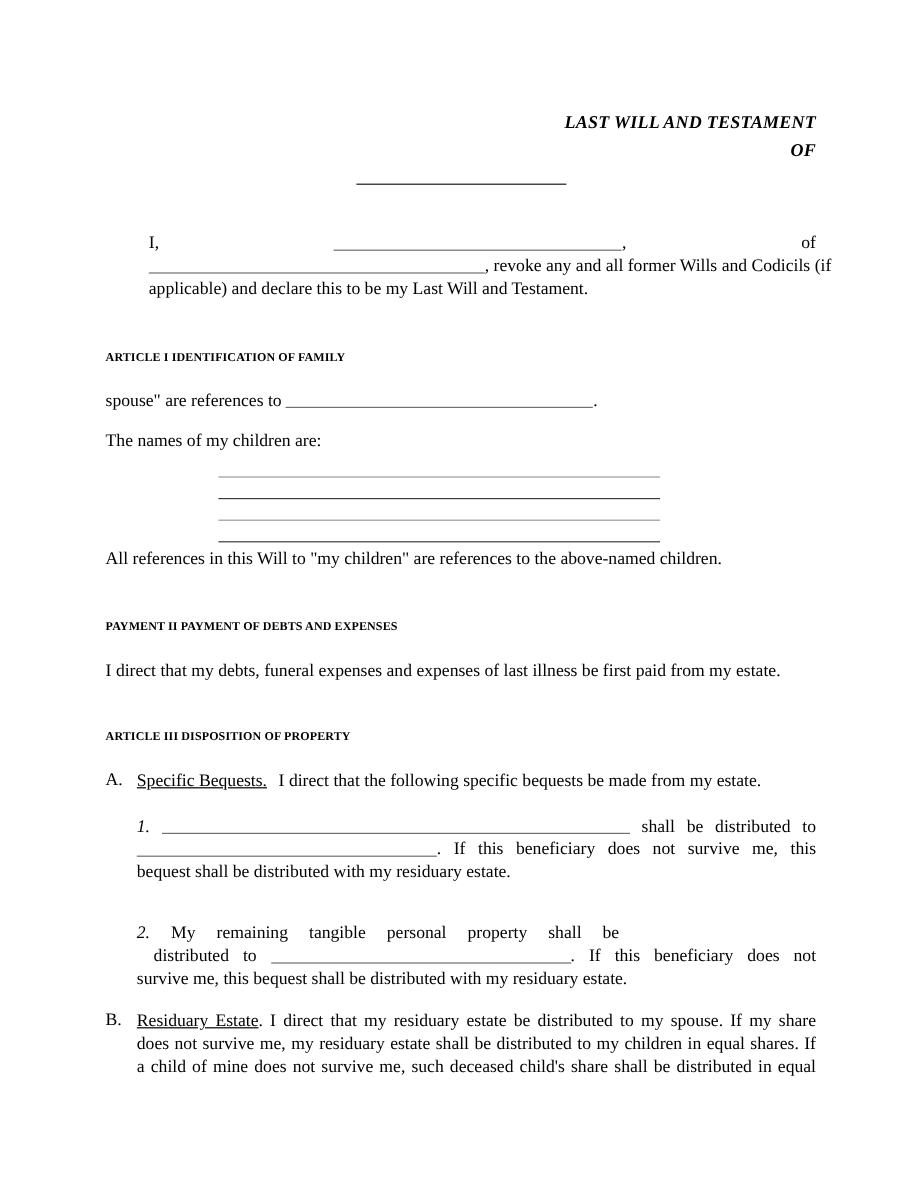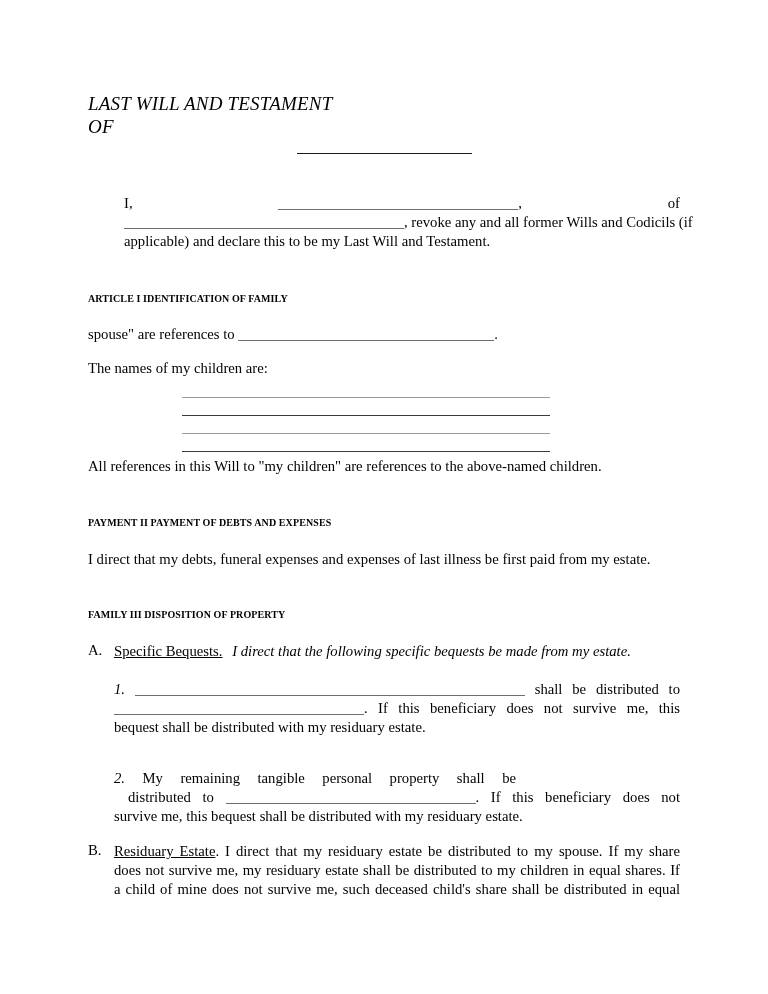--- a/index.html
+++ b/index.html
@@ -6,21 +6,21 @@
   body {
     width:768px; height:994px;
     background:#ffffff;
     font-family:"Liberation Serif", serif;
     font-size:14.7px;
     color:#000000;
     overflow:hidden;
   }
   .page { padding:92px 88px 0 88px; width:592px; }
 
-  .title-block { text-align:left; font-weight:normal; font-style:italic; font-size:19px; line-height:23px; letter-spacing:0.2px; }
+  .title-block { text-align:right; font-weight:bold; font-style:italic; font-size:15px; line-height:23px; letter-spacing:0.2px; }
   .name-rule { width:175px; height:0; border-bottom:1.6px solid #1a1a1a; margin:15px auto 0 auto; }
 
   .line { line-height:19px; text-align:justify; text-align-last:justify; }
   .line.left { text-align:left; text-align-last:left; }
 
   .heading { font-weight:bold; line-height:19px; font-size:10px; letter-spacing:0.1px; }
 
   .blank {
     display:inline-block;
     height:13px;
@@ -45,21 +45,21 @@
 
   .children { margin-top:2px; }
   .child-line { margin-left:94px; width:368px; height:17px; border-bottom:1px solid #9a9a9a; }
   .child-line.dark { border-bottom-color:#3c3c3c; }
 
   .hang { position:relative; margin-left:26px; }
   .hang > .marker { position:absolute; left:-26px; top:0; }
 
   .num-marker { font-style:italic; }
   .ulabel { text-decoration:underline; }
-  .dsp { margin-left:6px;font-style:italic; }   
+  .dsp { margin-left:6px; }   
 
   .b2l1 { width:402px; }      
   .b2l2 { padding-left:14px; }
 </style>
 </head>
 <body>
 
 <div class="page">
 
   <div class="title-block">
@@ -96,21 +96,21 @@
     <div class="child-line dark"></div>
     <div class="child-line"></div>
     <div class="child-line dark"></div>
   </div>
 
   <div class="line left mt-note">All references in this Will to "my children" are references to the above-named children.</div>
 
   <div class="heading mt-h2">PAYMENT II PAYMENT OF DEBTS AND EXPENSES</div>
   <div class="line left mt-debts">I direct that my debts, funeral expenses and expenses of last illness be first paid from my estate.</div>
 
-  <div class="heading mt-h3">FAMILY III DISPOSITION OF PROPERTY</div>
+  <div class="heading mt-h3">ARTICLE III DISPOSITION OF PROPERTY</div>
 
   <div class="hang mt-a">
     <span class="marker">A.</span>
     <div class="line left">
       <span class="ulabel">Specific Bequests.</span>
       <span class="dsp">I direct that the following specific bequests be made from my estate.</span>
     </div>
   </div>
 
   <div class="hang mt-i1" style="margin-left:26px">

